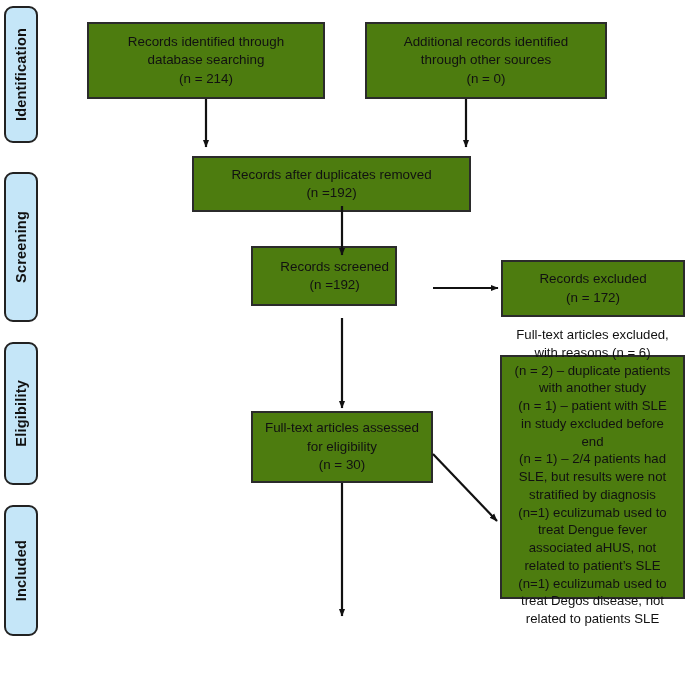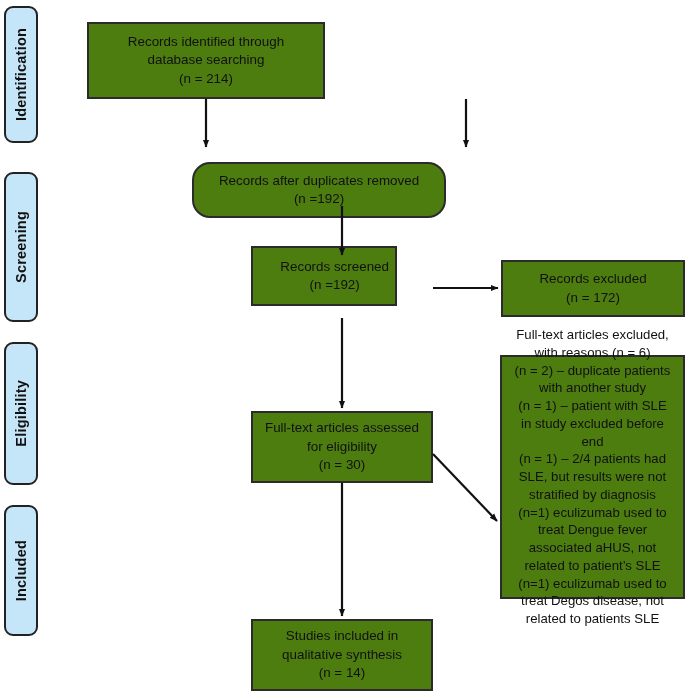--- a/index.html
+++ b/index.html
@@ -60,21 +60,21 @@
     text-align: center;
     font-size: 13.4px;
     line-height: 1.38;
     color: #111111;
     padding: 2px 6px;
   }
   .flow-box .box-text { white-space: pre-line; }
 
   #box-db-search     { left: 87px;  top: 22px;  width: 238px; height: 77px; }
   #box-other-sources { left: 365px; top: 22px;  width: 242px; height: 77px; }
-  #box-duplicates    { left: 192px; top: 162px; width: 254px; height: 56px; border-radius: 18px; }
+  #box-duplicates    { left: 192px; top: 156px; width: 279px; height: 56px; }
   #box-screened      { left: 251px; top: 246px; width: 146px; height: 60px; justify-content: flex-end; }
   #box-excluded      { left: 501px; top: 260px; width: 184px; height: 57px; }
   #box-eligibility   { left: 251px; top: 411px; width: 182px; height: 72px; }
   #box-reasons       { left: 500px; top: 355px; width: 185px; height: 244px;
                        font-size: 13.2px; line-height: 1.345; padding: 4px 4px; }
   #box-included      { left: 251px; top: 619px; width: 182px; height: 72px; }
 
   
   #connectors {
     position: absolute;
@@ -101,20 +101,25 @@
   <div class="stage-tab" id="tab-included">
     <span class="stage-label">Included</span>
   </div>
 
   <div class="flow-box" id="box-db-search">
     <span class="box-text">Records identified through
 database searching
 (n = 214)</span>
   </div>
 
+  <div class="flow-box" id="box-other-sources">
+    <span class="box-text">Additional records identified
+through other sources
+(n = 0)</span>
+  </div>
 
   <div class="flow-box" id="box-duplicates">
     <span class="box-text">Records after duplicates removed
 (n =192)</span>
   </div>
 
   <div class="flow-box" id="box-screened">
     <span class="box-text">Records screened
 (n =192)</span>
   </div>
@@ -143,25 +148,20 @@
 stratified by diagnosis
 (n=1) eculizumab used to
 treat Dengue fever
 associated aHUS, not
 related to patient’s SLE
 (n=1) eculizumab used to
 treat Degos disease, not
 related to patients SLE</span>
   </div>
 
-  <div class="flow-box" id="box-included">
-    <span class="box-text">Studies included in
-qualitative synthesis
-(n = 14)</span>
-  </div>
 
   <svg id="connectors" viewBox="0 0 685 692">
     <defs>
       <marker id="arrowhead" markerWidth="9" markerHeight="9" refX="7.4" refY="3.6" orient="auto" markerUnits="userSpaceOnUse">
         <path d="M0,0.4 L8,3.6 L0,6.8 z" fill="#111111"></path>
       </marker>
     </defs>
 
     <line x1="206" y1="99" x2="206" y2="147" stroke="#111111" stroke-width="2.2" marker-end="url(#arrowhead)"></line>
 

